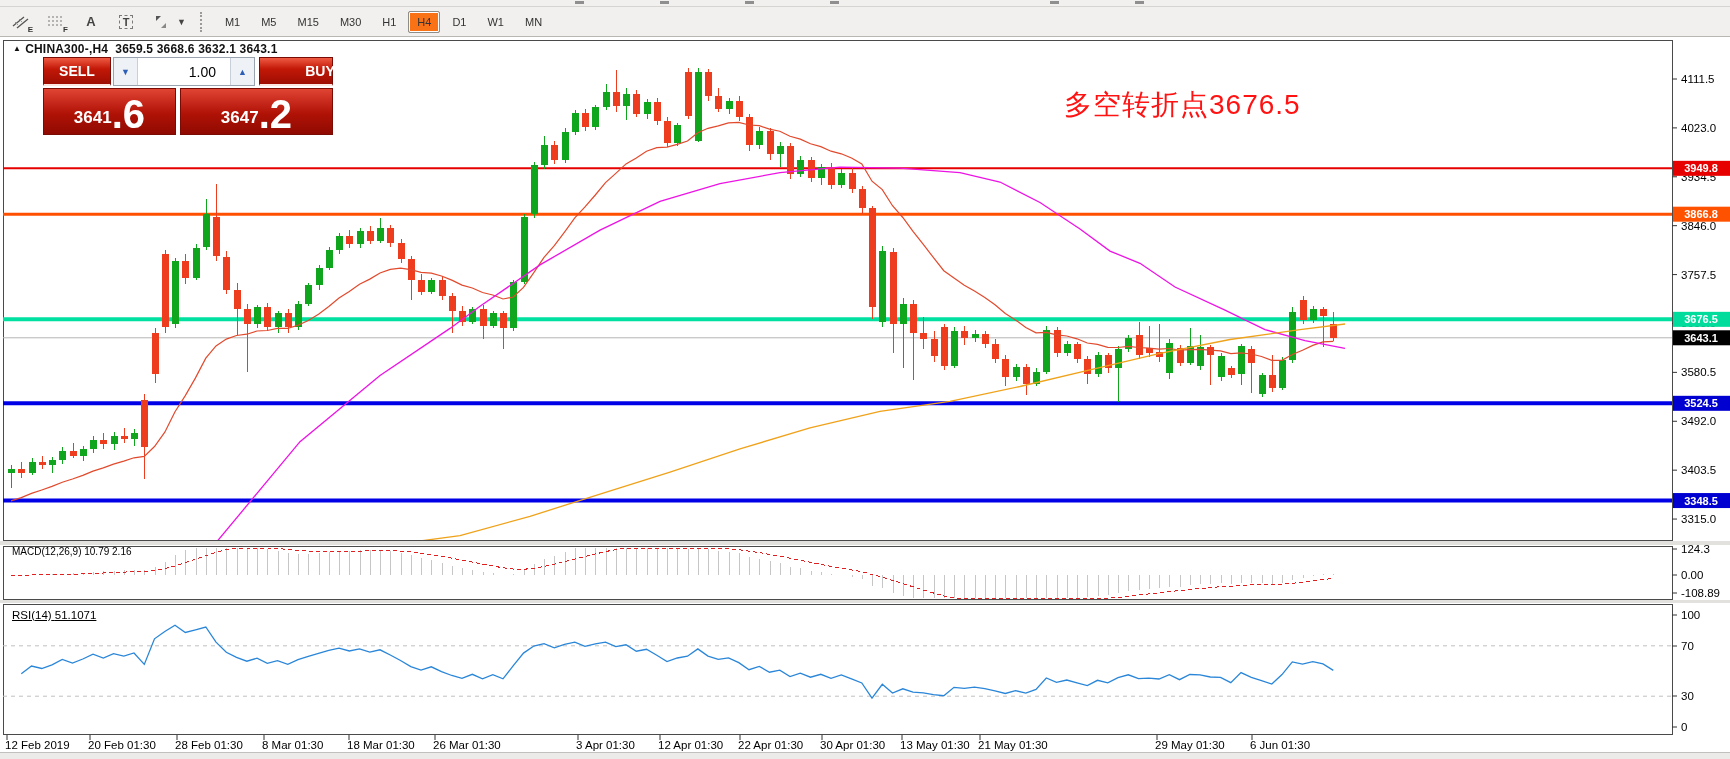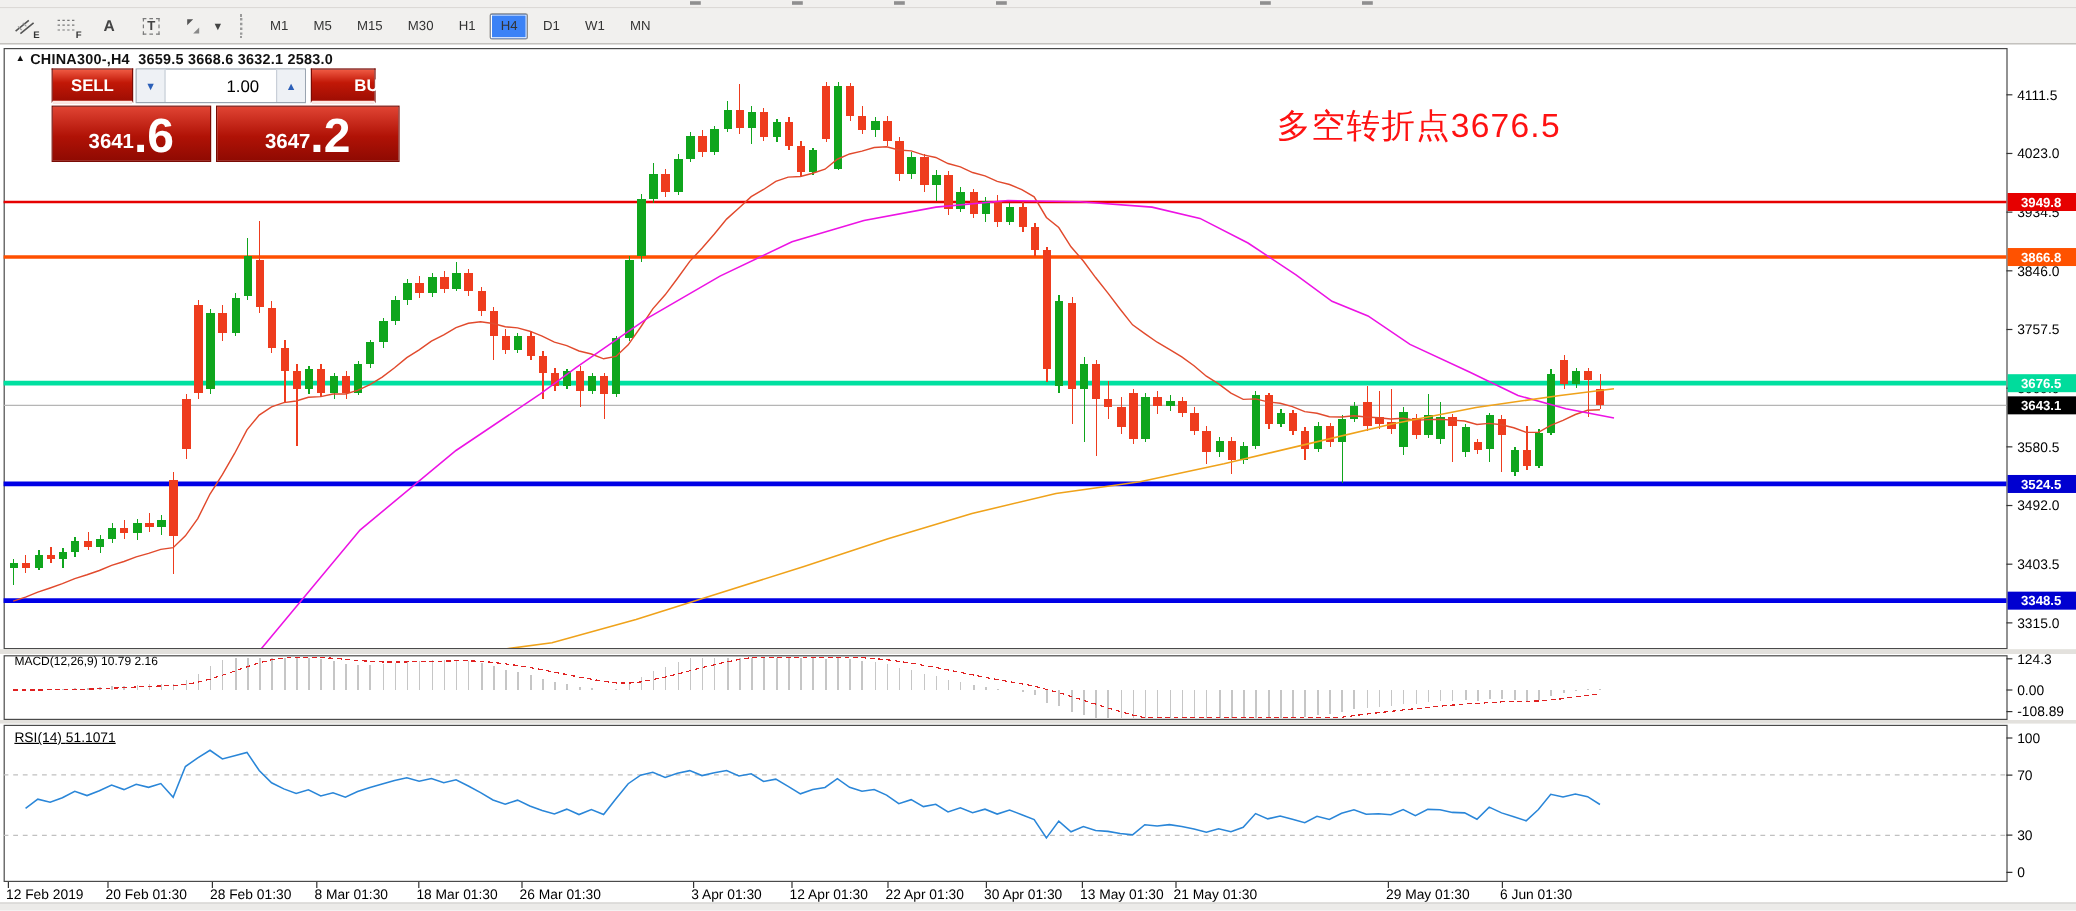--- a/index.html
+++ b/index.html
@@ -9,37 +9,37 @@
   #top-strip{position:absolute;left:0;top:0;width:1730px;height:6px;background:#f1f0ee;border-bottom:1px solid #d6d4d0;z-index:3;}
   .edge-mark{position:absolute;top:1px;width:9px;height:3px;background:#8f8f8f;}
   #toolbar{position:absolute;left:0;top:7px;width:1730px;height:29px;background:#f1f0ee;border-bottom:1px solid #b9b7b2;display:flex;align-items:center;z-index:3;}
   .tool-btn{width:28px;height:24px;margin-left:7px;display:flex;align-items:center;justify-content:center;position:relative;color:#3c3c3c;}
   .tool-letter{font-size:13px;font-weight:bold;color:#444;}
   .tool-sub{position:absolute;right:2px;bottom:0px;font-size:8px;font-weight:bold;color:#333;}
   .tbox{border:1px dashed #7a7a7a;padding:0 3px;font-size:11px;font-weight:bold;color:#444;}
   .caret{font-size:9px;color:#444;margin-left:2px;}
   #tb-grip{width:4px;height:20px;margin:0 10px 0 14px;border-left:2px dotted #9a9a9a;}
   .tf-btn{font-size:11px;color:#333;padding:4px 8px;margin-right:3px;border:1px solid transparent;border-radius:2px;}
-  .tf-btn.active{border:1px solid #8f8d89;background:#3b82f6;box-shadow:inset 0 0 0 1px #fff;}
+  .tf-btn.active{border:1px solid #8f8d89;background:#f97316;box-shadow:inset 0 0 0 1px #fff;}
   
   #chart-svg{position:absolute;left:0;top:0;z-index:1;}
   svg text{font-family:"Liberation Sans","DejaVu Sans",sans-serif;}
   
   #symbol-header{position:absolute;left:13px;top:42px;z-index:2;font-size:12px;font-weight:600;color:#111;letter-spacing:.2px;}
   #symbol-header .marker{font-size:8px;vertical-align:2px;margin-right:4px;}
   #annotation{position:absolute;left:1064px;top:86px;z-index:2;font-size:28px;font-weight:500;color:#fe1212;white-space:nowrap;letter-spacing:1px;}
   #macd-label{position:absolute;left:12px;top:546px;z-index:2;font-size:10px;color:#000;}
   #rsi-label{position:absolute;left:12px;top:609px;z-index:2;font-size:11.5px;color:#000;text-decoration:underline;}
   
   #trade-panel{position:absolute;left:8px;top:57px;width:290px;z-index:4;margin-left:35px;}
   #tp-row1{display:flex;height:29px;}
   .tp-btn{background:linear-gradient(#ef5a43,#c21807 42%,#9e0d03);border:1px solid #7a0b04;border-bottom:2px solid #ffffffd9;
     color:#fff;font-size:14px;font-weight:bold;display:flex;align-items:center;justify-content:center;box-sizing:border-box;}
   #sell-btn{width:68px;}
-  #buy-btn{width:54px;margin-left:4px;padding-left:48px;}
+  #buy-btn{width:74px;margin-left:4px;padding-left:48px;}
   #vol-box{display:flex;width:142px;margin-left:2px;border:1px solid #9aa4b0;background:#fff;box-sizing:border-box;}
   .vol-arrow{width:23px;display:flex;align-items:center;justify-content:center;font-size:9px;color:#2b5fb8;background:#eef1f5;border-right:1px solid #c9cfd8;}
   #vol-up{border-right:none;border-left:1px solid #c9cfd8;}
   #vol-value{flex:1;font-size:14px;color:#000;display:flex;align-items:center;justify-content:flex-end;padding-right:14px;}
   #tp-row2{display:flex;margin-top:2px;height:47px;}
   .price-box{background:linear-gradient(#e04433,#b01206 55%,#8f0a02);border:1px solid #7a0b04;color:#fff;
     display:flex;align-items:flex-end;justify-content:center;padding-bottom:3px;box-sizing:border-box;text-align:center;}
   #sell-price{width:143px;}
   #buy-price{width:165px;margin-left:4px;}
   .pb-main{font-size:17px;font-weight:bold;margin-bottom:3px;}
@@ -877,21 +877,21 @@
         <text x="1155" y="749" font-size="11.5" fill="#000">29 May 01:30</text>
         <line x1="1252" y1="735" x2="1252" y2="740" stroke="#333" stroke-width="1"></line>
         <text x="1250" y="749" font-size="11.5" fill="#000">6 Jun 01:30</text>
       </g>
       <rect x="0" y="753" width="1730" height="6" fill="#ecebe9"></rect>
       <line x1="0" y1="752.5" x2="1730" y2="752.5" stroke="#c2c0bc"></line>
     </svg>
 
   <div id="symbol-header">
     <span class="marker">▲</span><span>CHINA300-,H4</span>&nbsp;
-    <span>3659.5 3668.6 3632.1 2583.0</span>
+    <span>3659.5 3668.6 3632.1 3643.1</span>
   </div>
 
   <div id="trade-panel">
     <div id="tp-row1">
       <div id="sell-btn" class="tp-btn">SELL</div>
       <div id="vol-box">
         <div class="vol-arrow" id="vol-down">▼</div>
         <div id="vol-value">1.00</div>
         <div class="vol-arrow" id="vol-up">▲</div>
       </div>

